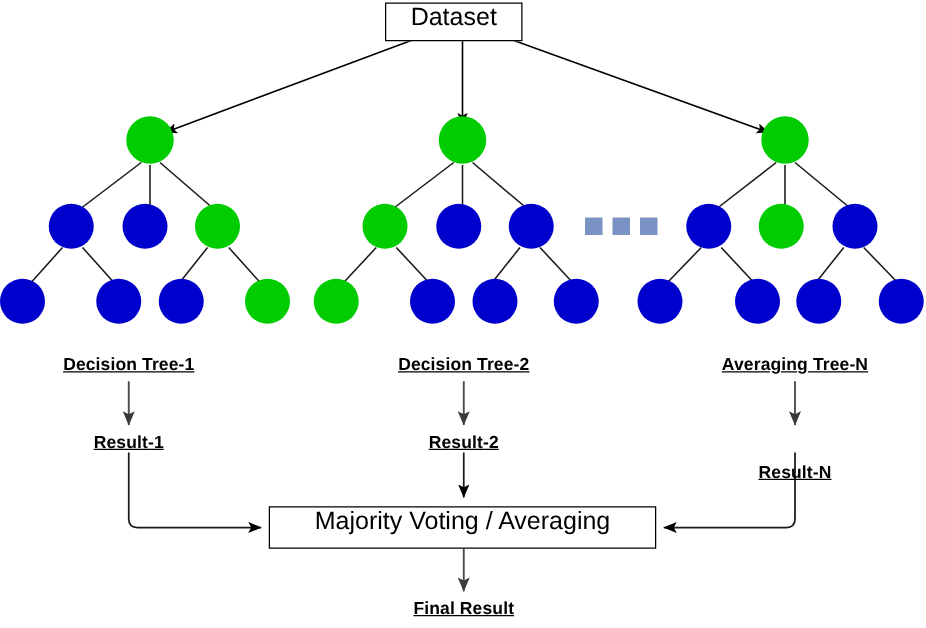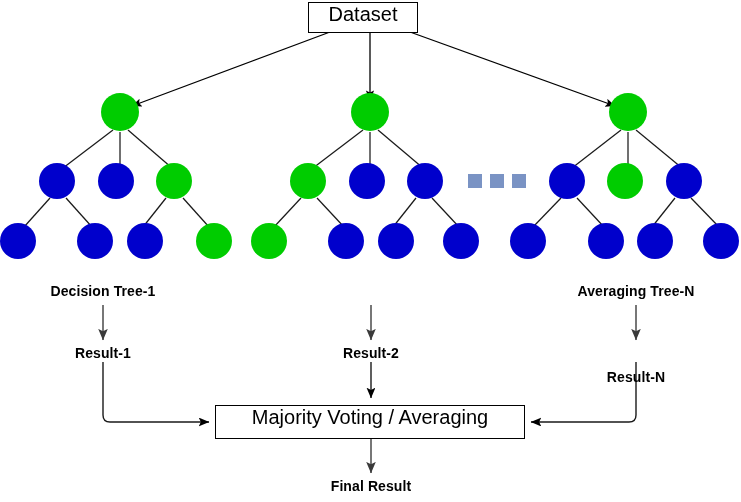--- a/index.html
+++ b/index.html
@@ -50,20 +50,21 @@
   }
   .txt {
     position: absolute;
     color: #000000;
     font-size: 13.5px;
     font-weight: bold;
     white-space: nowrap;
     text-align: center;
     transform: translateX(-50%);
     letter-spacing: 0.1px;
+    text-decoration: underline;
   }
   .txt.big {
     font-size: 14px;
   }
 </style>
 </head>
 <body>
 
 <div id="canvas">
 
@@ -159,20 +160,21 @@
   <div class="node blue" style="left:510px; top:223px; width:36px; height:36px;"></div>
   <div class="node blue" style="left:588px; top:223px; width:36px; height:36px;"></div>
   <div class="node blue" style="left:637px; top:223px; width:36px; height:36px;"></div>
   <div class="node blue" style="left:703px; top:223px; width:36px; height:36px;"></div>
 
   <div class="dot-sq" style="left:468px; top:174px; width:14px; height:14px;"></div>
   <div class="dot-sq" style="left:490px; top:174px; width:14px; height:14px;"></div>
   <div class="dot-sq" style="left:512px; top:174px; width:14px; height:14px;"></div>
 
   <div class="txt big" style="left:103px; top:283px;">Decision Tree-1</div>
+  <div class="txt big" style="left:371px; top:283px;">Decision Tree-2</div>
   <div class="txt big" style="left:636px; top:283px;">Averaging Tree-N</div>
 
   <div class="txt big" style="left:103px; top:345px;">Result-1</div>
   <div class="txt big" style="left:371px; top:345px;">Result-2</div>
   <div class="txt big" style="left:636px; top:345px;margin-top:24px;">Result-N</div>
 
   <div class="boxlabel" style="left:215px; top:405px; width:310px; height:34px;">
     <span>Majority Voting / Averaging</span>
   </div>
 

